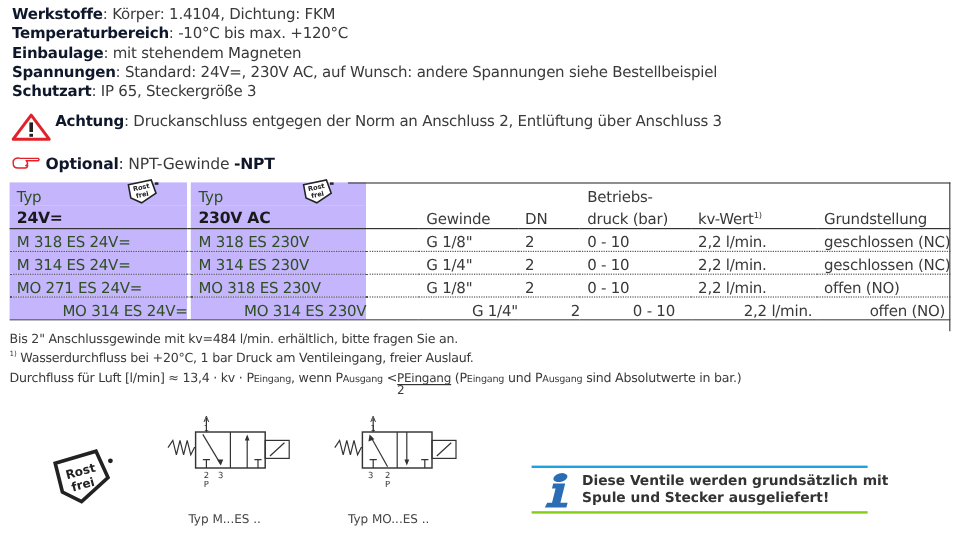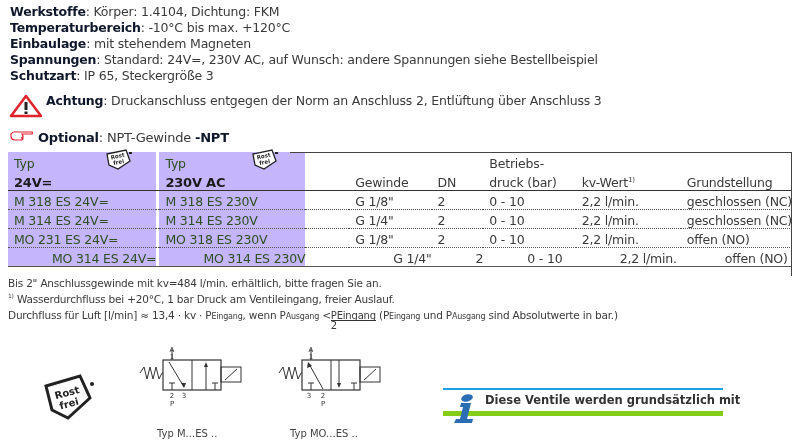--- a/index.html
+++ b/index.html
@@ -18,21 +18,21 @@
   tbody tr:last-child td { border-bottom: 1.5px solid #555; padding-left: 44px; }
   .hbold { font-weight: bold !important; color: #1a1a1a; font-size: 13px; }
   .frame { position: absolute; left: 290px; top: 152px; width: 502px; height: 124px; border-top: 1.5px solid #444; border-right: 1.5px solid #444; pointer-events: none; }
   .rost-small { position: absolute; }
   .foot { position: absolute; left: 8px; font-size: 10.5px; white-space: nowrap; color: #3a3a3a; letter-spacing: -0.2px; }
   .sub { font-size: 8px; }
   .frac { display: inline-block; vertical-align: middle; line-height: 9px; font-size: 10px; }
   .frac .num { border-bottom: 1px solid #333; display: block; }
   .diagram { position: absolute; top: 345px; }
   .diag-label { position: absolute; font-size: 10px; color: #444; white-space: nowrap; }
-  .info-box { position: absolute; left: 443px; top: 388px; width: 280px; height: 28px; border-top: 2px solid #1aa3e0; border-bottom: 5px solid #84cc16; }
+  .info-box { position: absolute; left: 443px; top: 388px; width: 280px; height: 40px; border-top: 2px solid #1aa3e0; border-bottom: 2px solid #84cc16; }
   .info-text { position: absolute; left: 42px; top: 3px; font-size: 11.5px; font-weight: bold; color: #333; line-height: 14px; white-space: nowrap; }
 </style>
 </head>
 <body>
 
 <div class="spec" style="top:4px;"><b>Werkstoffe</b><span>: Körper: 1.4104, Dichtung: FKM</span></div>
 <div class="spec" style="top:20px;"><b>Temperaturbereich</b><span>: -10°C bis max. +120°C</span></div>
 <div class="spec" style="top:36px;"><b>Einbaulage</b><span>: mit stehendem Magneten</span></div>
 <div class="spec" style="top:52px;"><b>Spannungen</b><span>: Standard: 24V=, 230V AC, auf Wunsch: andere Spannungen siehe Bestellbeispiel</span></div>
 <div class="spec" style="top:68px;"><b>Schutzart</b><span>: IP 65, Steckergröße 3</span></div>
@@ -102,21 +102,21 @@
         <td class="gap"></td>
       <td class="green">M 314 ES 230V</td>
         <td></td>
       <td>G 1/4"</td>
       <td>2</td>
       <td>0 - 10</td>
       <td>2,2 l/min.</td>
       <td>geschlossen (NC)</td>
     </tr>
     <tr>
-      <td class="green">MO 231 ES 24V=</td>
+      <td class="green">MO 271 ES 24V=</td>
         <td class="gap"></td>
       <td class="green">MO 318 ES 230V</td>
         <td></td>
       <td>G 1/8"</td>
       <td>2</td>
       <td>0 - 10</td>
       <td>2,2 l/min.</td>
       <td>offen (NO)</td>
     </tr>
     <tr>
@@ -206,14 +206,15 @@
 </svg>
 <div class="diag-label" style="left:290px; top:428px;">Typ MO...ES ..</div>
 
 <div class="info-box">
   <svg style="position:absolute; left:8px; top:3px;" width="26" height="32" viewBox="0 0 26 32">
     <ellipse cx="16" cy="5" rx="6" ry="3.5" fill="#2a6db5" transform="rotate(-15 16 5)"></ellipse>
     <path d="M10,10 L20,10 L16,26 L22,26 L21,30 L3,30 L5,26 L9,26 L12,14 L9,14 Z" fill="#2a6db5"></path>
   </svg>
   <div class="info-text">
     <div>Diese Ventile werden grundsätzlich mit</div>
+    <div>Spule und Stecker ausgeliefert!</div>
   </div>
 </div>
 
 </body></html>

